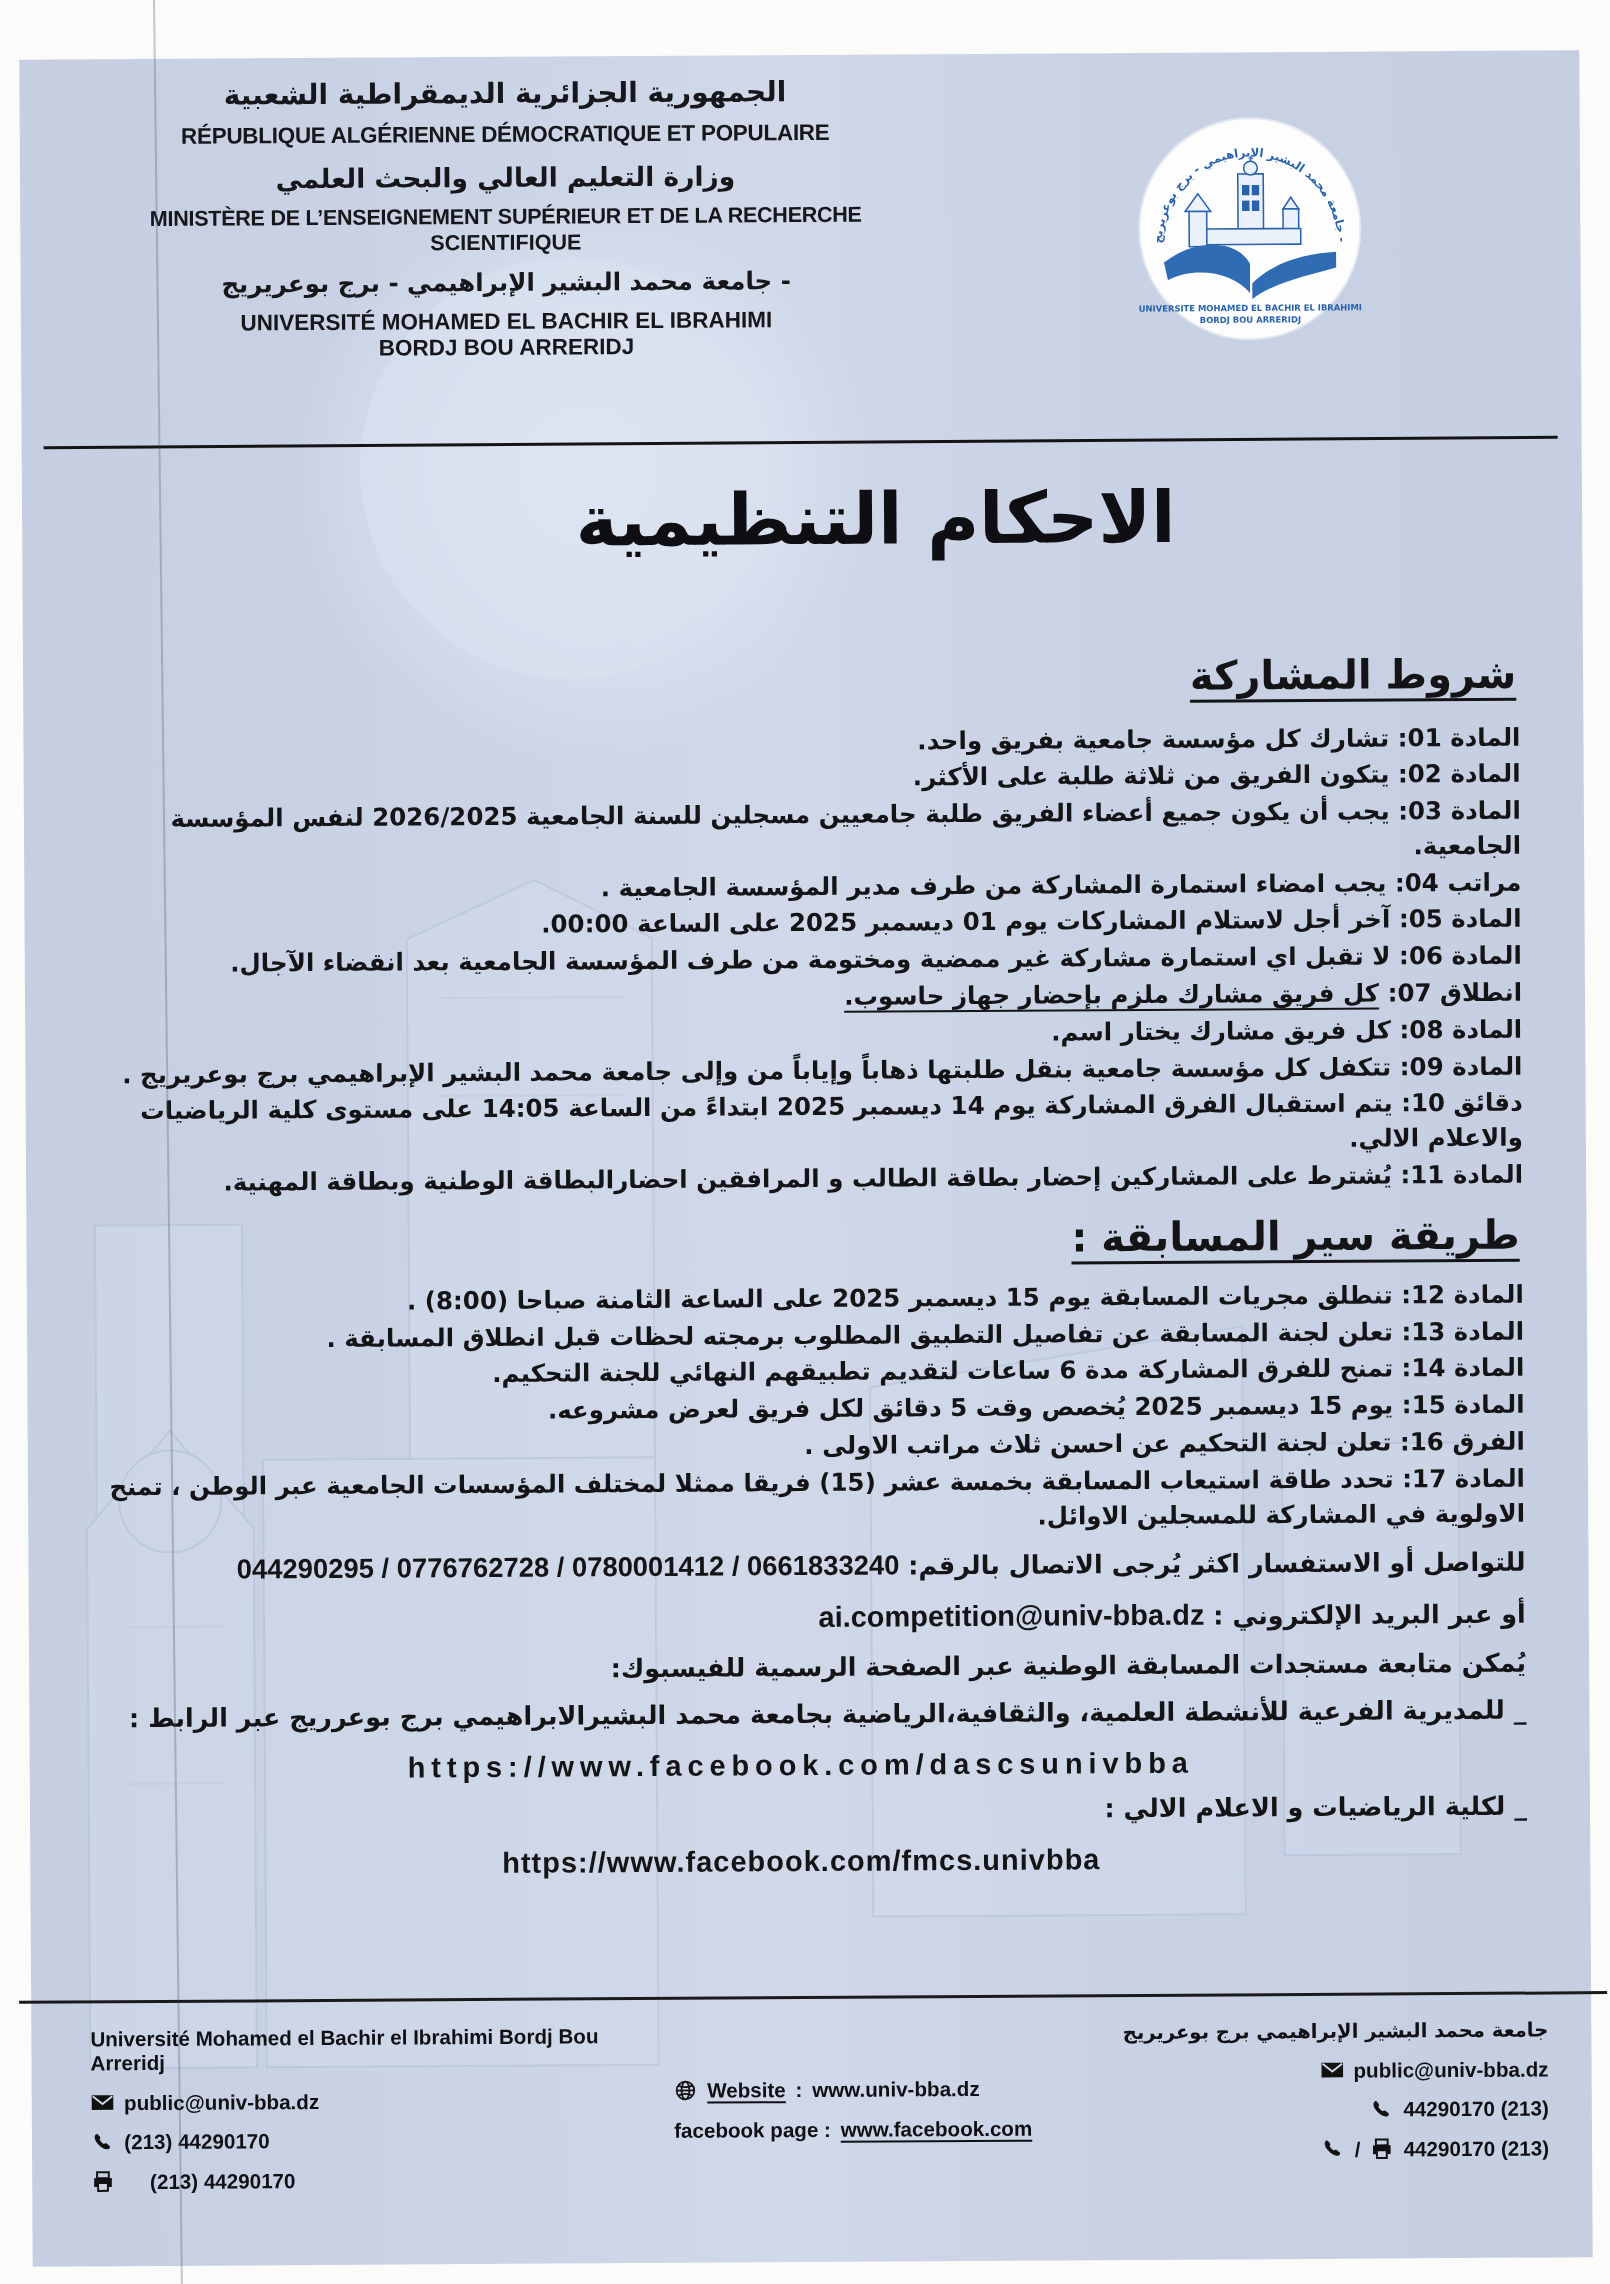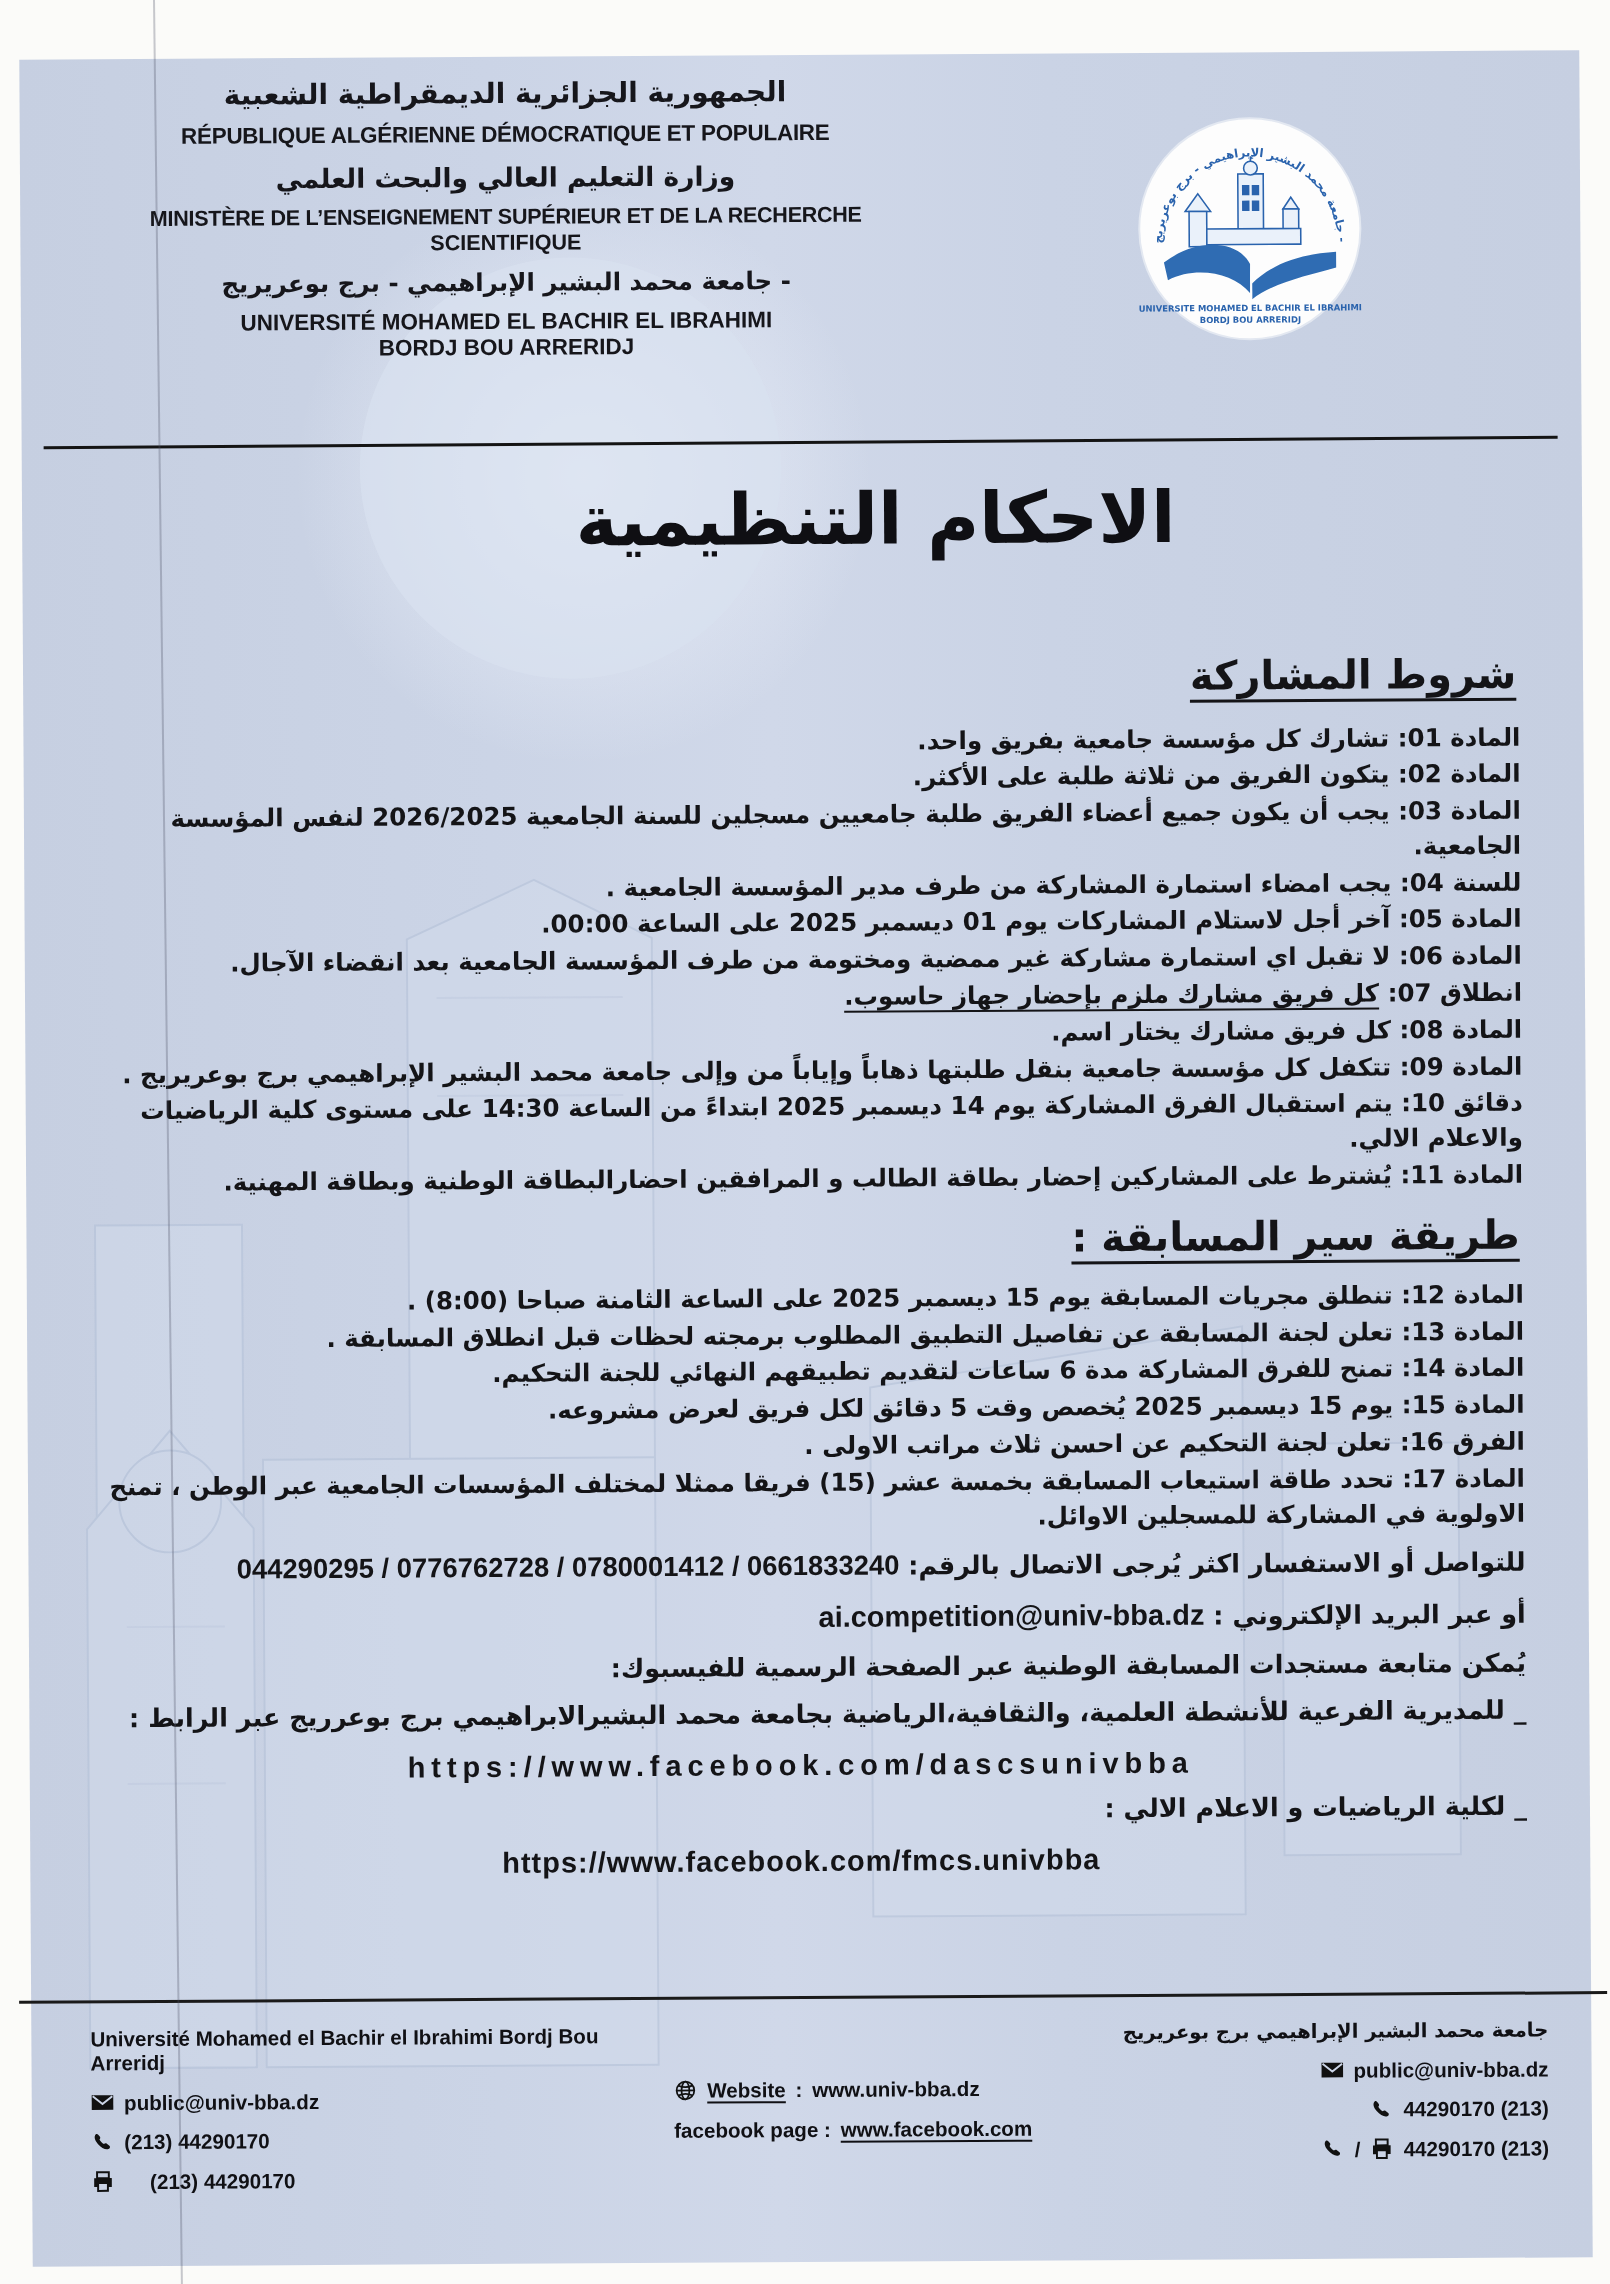--- a/index.html
+++ b/index.html
@@ -134,27 +134,27 @@
     <div class="rule1"></div>
 
     <h1 class="title">الاحكام التنظيمية</h1>
 
     <main class="content">
       <span class="sec-wrap"><h2 class="sec-h">شروط المشاركة</h2></span>
 
       <p class="art"><span class="lbl">المادة 01:</span> <span>تشارك كل مؤسسة جامعية بفريق واحد.</span></p>
       <p class="art"><span class="lbl">المادة 02:</span> <span>يتكون الفريق من ثلاثة طلبة على الأكثر.</span></p>
       <p class="art"><span class="lbl">المادة 03:</span> <span>يجب أن يكون جميع أعضاء الفريق  طلبة جامعيين مسجلين للسنة الجامعية 2026/2025 لنفس المؤسسة الجامعية.</span></p>
-      <p class="art"><span class="lbl">للسنة 04:</span> <span>يجب امضاء استمارة المشاركة من طرف مدير المؤسسة الجامعية .</span></p>
+      <p class="art"><span class="lbl">مراتب 04:</span> <span>يجب امضاء استمارة المشاركة من طرف مدير المؤسسة الجامعية .</span></p>
       <p class="art"><span class="lbl">المادة 05:</span> <span>آخر أجل لاستلام المشاركات يوم 01 ديسمبر 2025 على الساعة 00:00.</span></p>
       <p class="art"><span class="lbl">المادة 06:</span> <span>لا تقبل اي استمارة مشاركة غير ممضية ومختومة من طرف المؤسسة الجامعية بعد انقضاء الآجال.</span></p>
       <p class="art"><span class="lbl">انطلاق 07:</span> <span class="u">كل فريق مشارك ملزم بإحضار جهاز حاسوب.</span></p>
       <p class="art"><span class="lbl">المادة 08:</span> <span>كل فريق مشارك يختار اسم.</span></p>
       <p class="art"><span class="lbl">المادة 09:</span> <span>تتكفل كل مؤسسة جامعية بنقل طلبتها ذهاباً وإياباً من وإلى  جامعة محمد البشير الإبراهيمي برج بوعريريج .</span></p>
-      <p class="art"><span class="lbl">دقائق 10:</span> <span>يتم استقبال الفرق المشاركة يوم 14 ديسمبر 2025 ابتداءً من الساعة 14:30 على مستوى كلية الرياضيات والاعلام الالي.</span></p>
+      <p class="art"><span class="lbl">دقائق 10:</span> <span>يتم استقبال الفرق المشاركة يوم 14 ديسمبر 2025 ابتداءً من الساعة 14:05 على مستوى كلية الرياضيات والاعلام الالي.</span></p>
       <p class="art"><span class="lbl">المادة 11:</span> <span>يُشترط على المشاركين إحضار بطاقة الطالب و المرافقين احضارالبطاقة الوطنية وبطاقة المهنية.</span></p>
 
       <span class="sec-wrap"><h2 class="sec-h sec-h2">طريقة سير المسابقة :</h2></span>
 
       <p class="art"><span class="lbl">المادة 12:</span> <span>تنطلق مجريات المسابقة يوم 15 ديسمبر 2025 على الساعة الثامنة صباحا (8:00) .</span></p>
       <p class="art"><span class="lbl">المادة 13:</span> <span>تعلن لجنة المسابقة  عن تفاصيل التطبيق المطلوب برمجته لحظات قبل انطلاق المسابقة .</span></p>
       <p class="art"><span class="lbl">المادة 14:</span> <span>تمنح للفرق المشاركة مدة 6 ساعات لتقديم تطبيقهم النهائي للجنة التحكيم.</span></p>
       <p class="art"><span class="lbl">المادة 15:</span> <span>يوم 15 ديسمبر 2025 يُخصص وقت 5 دقائق لكل فريق لعرض مشروعه.</span></p>
       <p class="art"><span class="lbl">الفرق 16:</span> <span>تعلن لجنة التحكيم عن احسن ثلاث مراتب الاولى .</span></p>
       <p class="art"><span class="lbl">المادة 17:</span> <span>تحدد طاقة استيعاب المسابقة بخمسة عشر (15) فريقا ممثلا لمختلف المؤسسات الجامعية عبر الوطن ، تمنح الاولوية في المشاركة للمسجلين الاوائل.</span></p>

